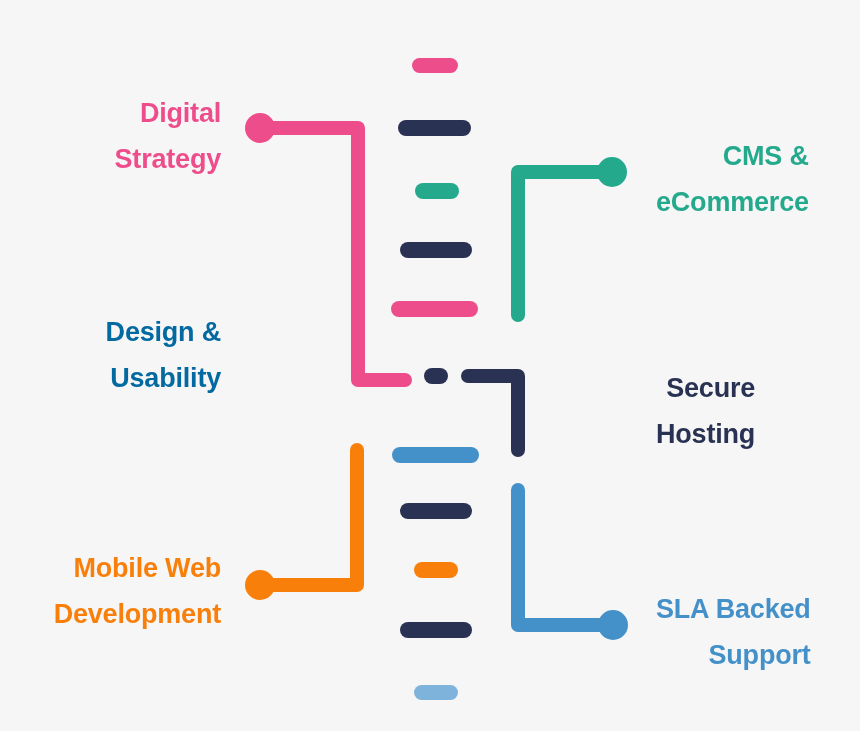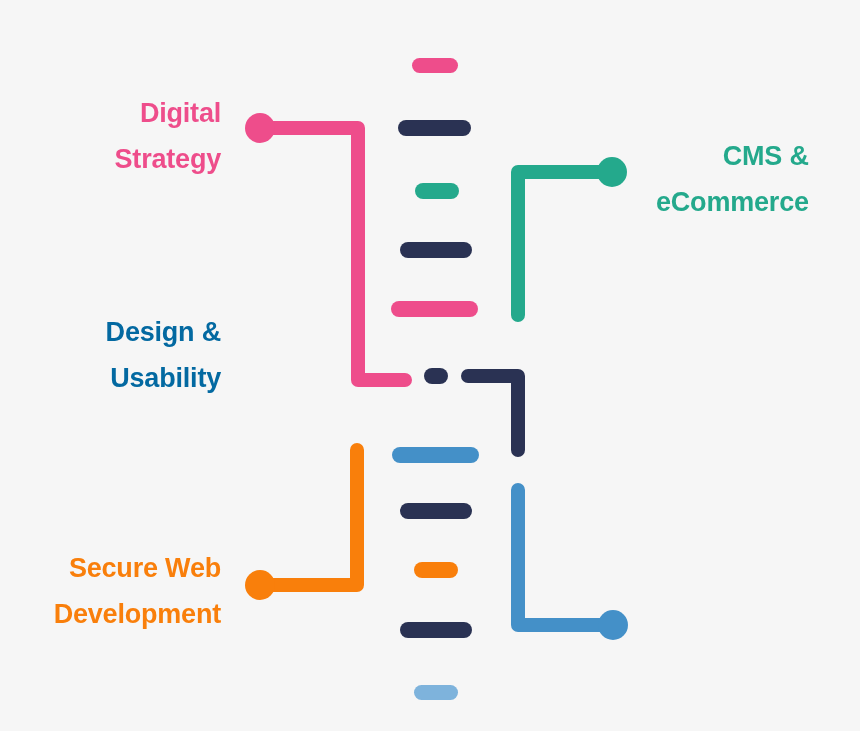--- a/index.html
+++ b/index.html
@@ -115,21 +115,25 @@
       <circle id="dot-sla-backed-support" cx="613" cy="605" r="15" fill="#4490c8"></circle>
     </g>
   </svg>
 
   <div class="node-label label-left" id="label-digital-strategy" style="color: rgb(238, 77, 139);">Digital
 Strategy</div>
 
   <div class="node-label label-left" id="label-design-usability" style="color: #0369a1;">Design &amp;
 Usability</div>
 
-  <div class="node-label label-left" id="label-mobile-web-development" style="color: rgb(249, 127, 11);">Secure Web
+  <div class="node-label label-left" id="label-mobile-web-development" style="color: rgb(249, 127, 11);">Mobile Web
 Development</div>
 
   <div class="node-label label-right" id="label-cms-ecommerce" style="color: rgb(36, 169, 140);">CMS &amp;
 eCommerce</div>
 
+  <div class="node-label label-right" id="label-secure-hosting" style="color: rgb(42, 50, 83);">Secure
+Hosting</div>
 
+  <div class="node-label label-right" id="label-sla-backed-support" style="color: rgb(68, 144, 200);">SLA Backed
+Support</div>
 
 </div>
 
 </body></html>

